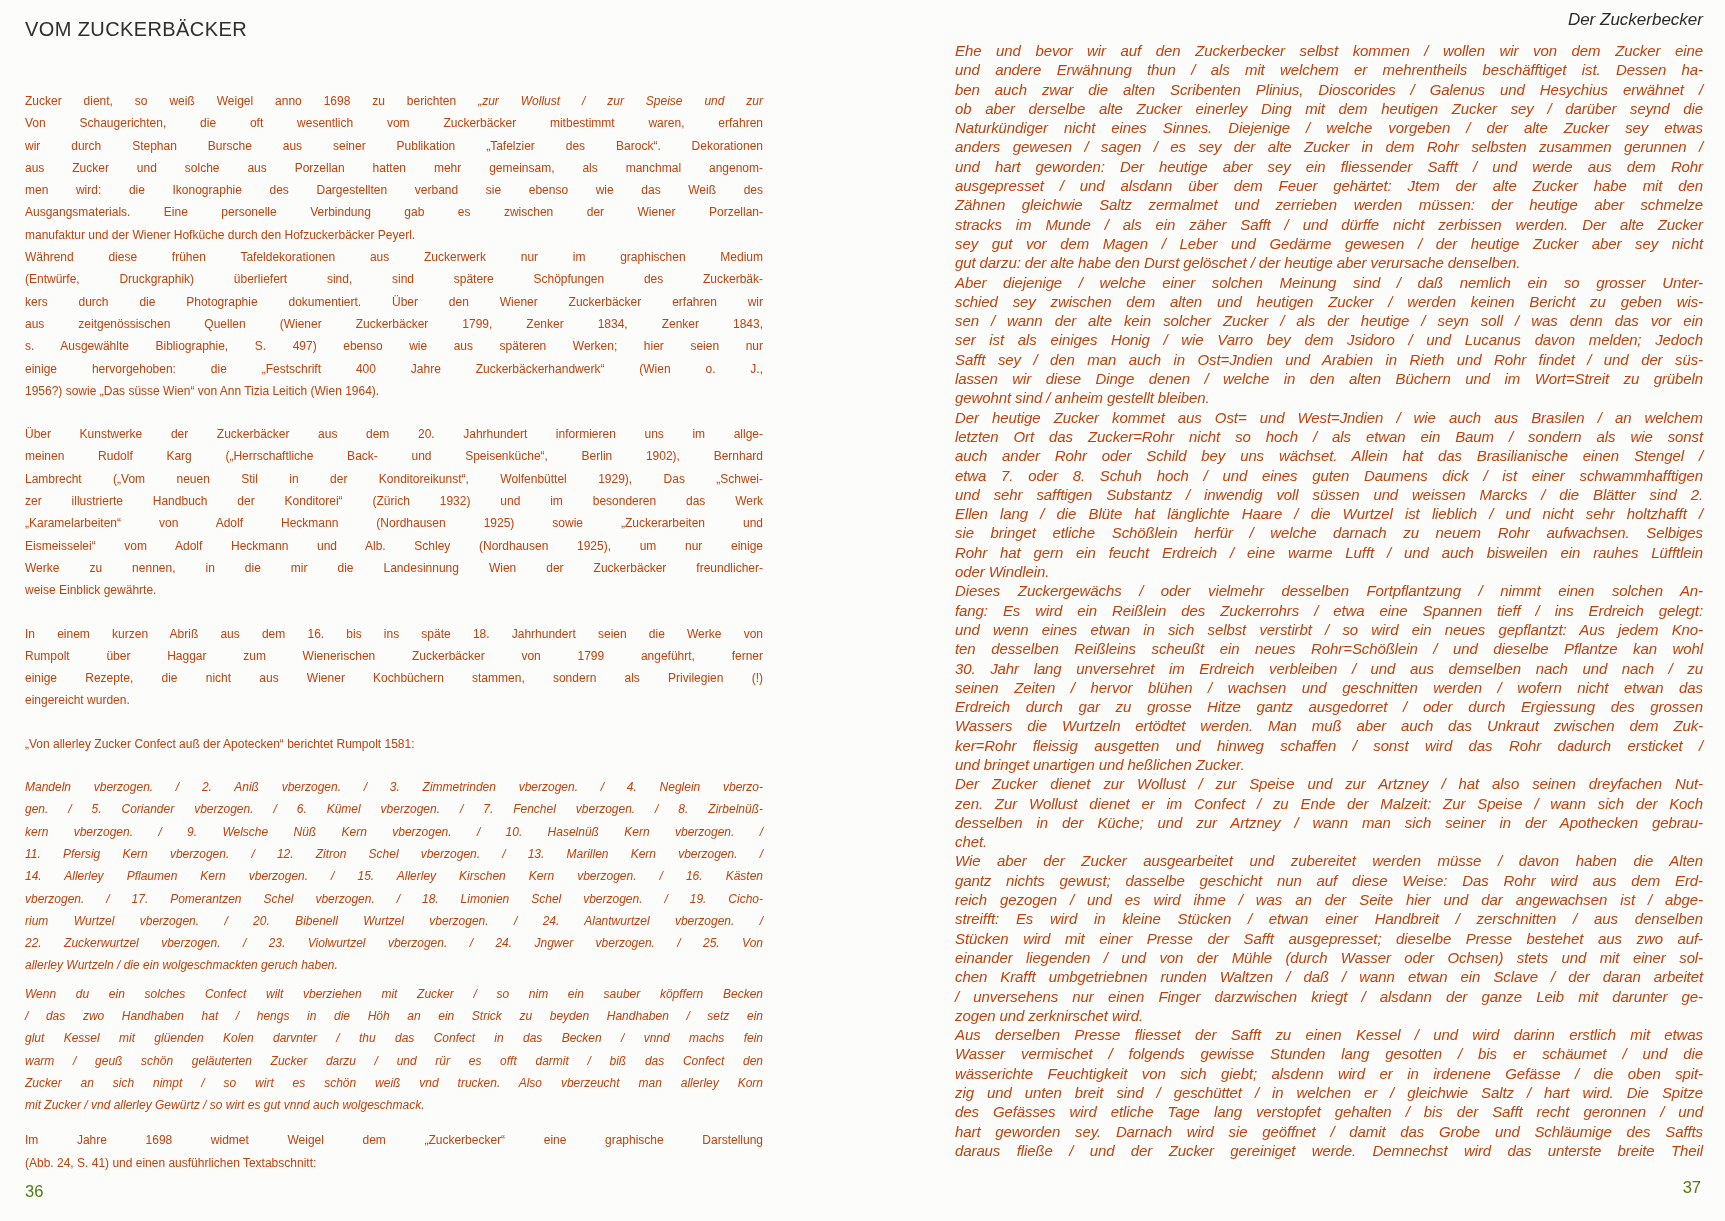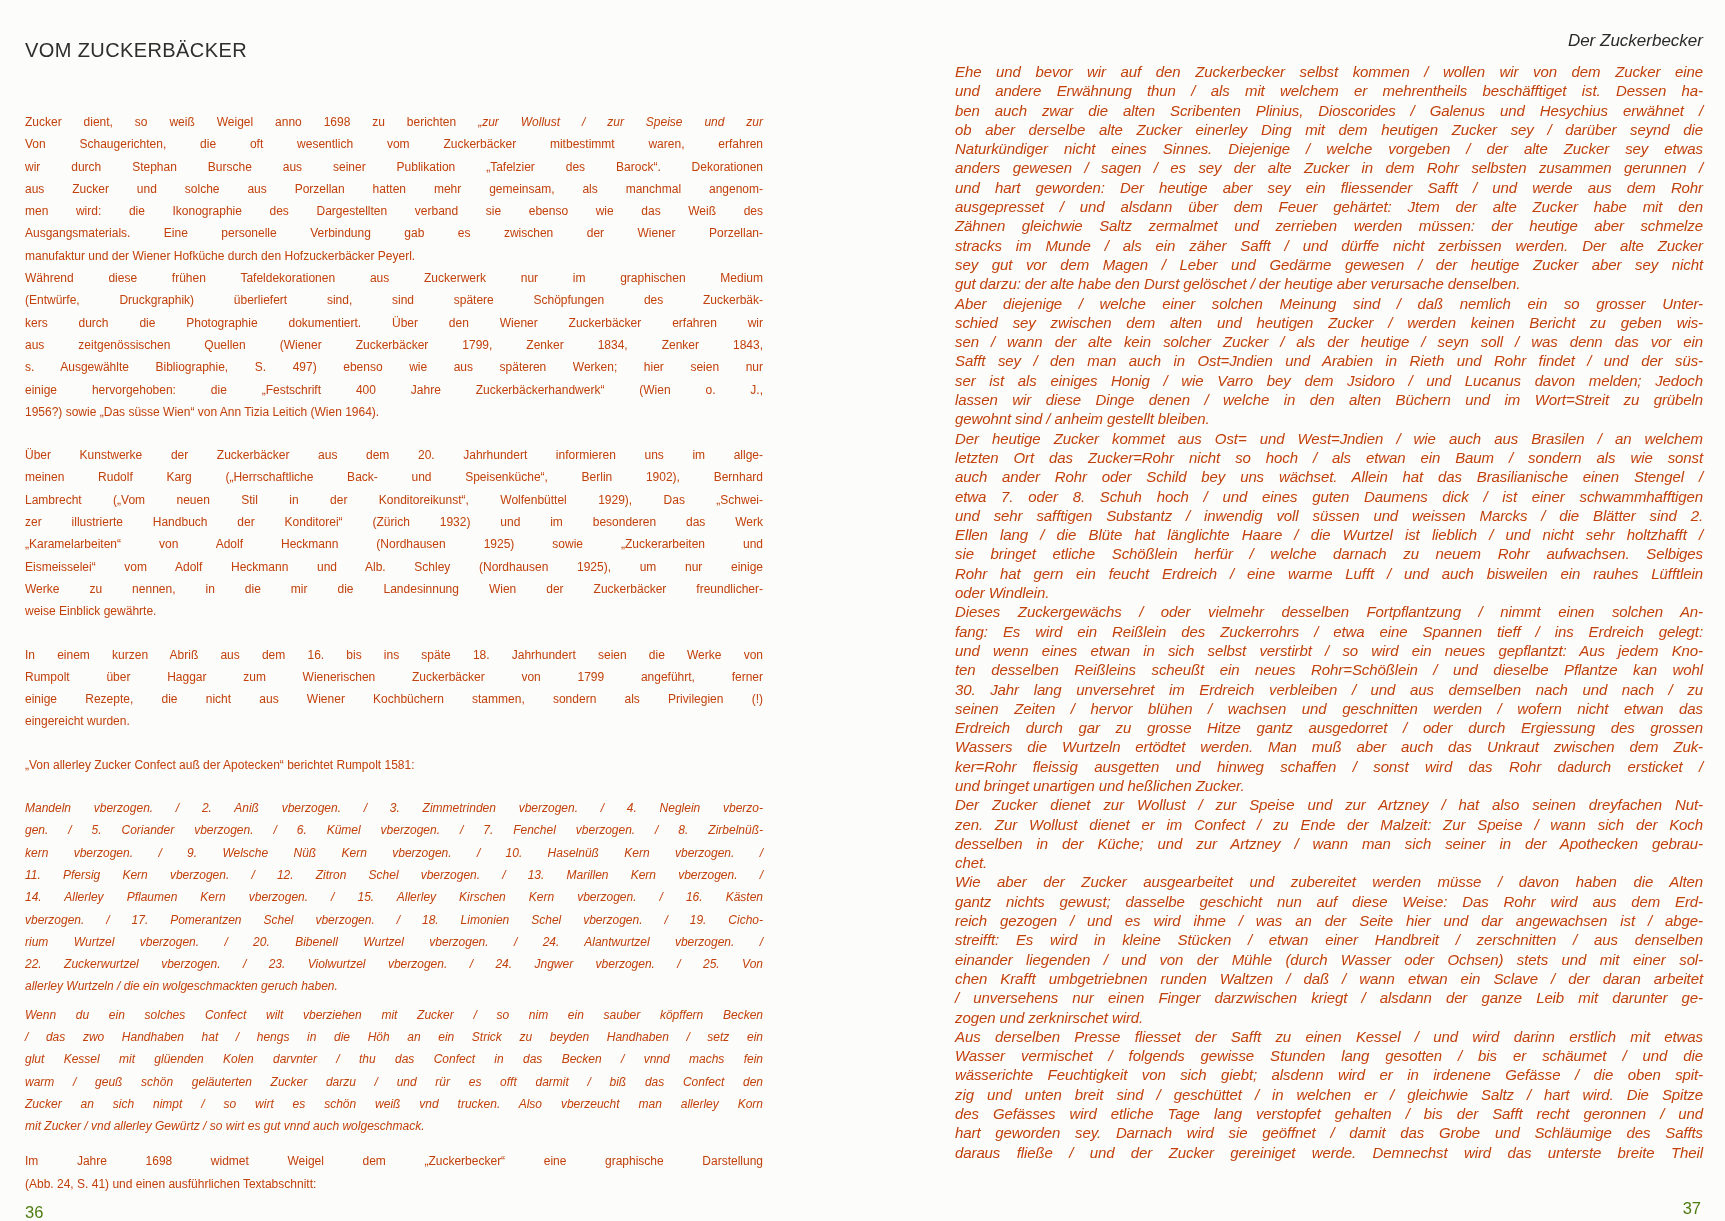--- a/index.html
+++ b/index.html
@@ -11,21 +11,21 @@
     overflow: hidden;
     font-family: "Liberation Sans", sans-serif;
     color: #232323;
   }
   .spread {
     position: relative;
     width: 1725px;
     height: 1221px;
     background: #fcfcfa;
   }
-  .page { position: absolute; margin-top: 21px; }
+  .page { position: absolute; }
   .page.left  { left: 25px;  top: 18px; width: 738px; }
   .page.right { left: 955px; top: 10px; width: 748px; }
 
   .title {
     margin: 0;
     font-size: 20px;
     font-weight: 400;
     letter-spacing: 0.4px;
     color: #2e2e2e;
     white-space: nowrap;
@@ -168,22 +168,22 @@
             <div class="line">ausgepresset / und alsdann über dem Feuer gehärtet: Jtem der alte Zucker habe mit den</div>
             <div class="line">Zähnen gleichwie Saltz zermalmet und zerrieben werden müssen: der heutige aber schmelze</div>
             <div class="line">stracks im Munde / als ein zäher Safft / und dürffe nicht zerbissen werden. Der alte Zucker</div>
             <div class="line">sey gut vor dem Magen / Leber und Gedärme gewesen / der heutige Zucker aber sey nicht</div>
             <div class="line last">gut darzu: der alte habe den Durst gelöschet / der heutige aber verursache denselben.</div>
           </div>
           <div class="para it">
             <div class="line">Aber diejenige / welche einer solchen Meinung sind / daß nemlich ein so grosser Unter-</div>
             <div class="line">schied sey zwischen dem alten und heutigen Zucker / werden keinen Bericht zu geben wis-</div>
             <div class="line">sen / wann der alte kein solcher Zucker / als der heutige / seyn soll / was denn das vor ein</div>
+            <div class="line">ser ist als einiges Honig / wie Varro bey dem Jsidoro / und Lucanus davon melden; Jedoch</div>
             <div class="line">Safft sey / den man auch in Ost=Jndien und Arabien in Rieth und Rohr findet / und der süs-</div>
-            <div class="line">ser ist als einiges Honig / wie Varro bey dem Jsidoro / und Lucanus davon melden; Jedoch</div>
             <div class="line">lassen wir diese Dinge denen / welche in den alten Büchern und im Wort=Streit zu grübeln</div>
             <div class="line last">gewohnt sind / anheim gestellt bleiben.</div>
           </div>
           <div class="para it">
             <div class="line">Der heutige Zucker kommet aus Ost= und West=Jndien / wie auch aus Brasilen / an welchem</div>
             <div class="line">letzten Ort das Zucker=Rohr nicht so hoch / als etwan ein Baum / sondern als wie sonst</div>
             <div class="line">auch ander Rohr oder Schild bey uns wächset. Allein hat das Brasilianische einen Stengel /</div>
             <div class="line">etwa 7. oder 8. Schuh hoch / und eines guten Daumens dick / ist einer schwammhafftigen</div>
             <div class="line">und sehr safftigen Substantz / inwendig voll süssen und weissen Marcks / die Blätter sind 2.</div>
             <div class="line">Ellen lang / die Blüte hat länglichte Haare / die Wurtzel ist lieblich / und nicht sehr holtzhafft /</div>
@@ -207,20 +207,21 @@
             <div class="line">Der Zucker dienet zur Wollust / zur Speise und zur Artzney / hat also seinen dreyfachen Nut-</div>
             <div class="line">zen. Zur Wollust dienet er im Confect / zu Ende der Malzeit: Zur Speise / wann sich der Koch</div>
             <div class="line">desselben in der Küche; und zur Artzney / wann man sich seiner in der Apothecken gebrau-</div>
             <div class="line last">chet.</div>
           </div>
           <div class="para it">
             <div class="line">Wie aber der Zucker ausgearbeitet und zubereitet werden müsse / davon haben die Alten</div>
             <div class="line">gantz nichts gewust; dasselbe geschicht nun auf diese Weise: Das Rohr wird aus dem Erd-</div>
             <div class="line">reich gezogen / und es wird ihme / was an der Seite hier und dar angewachsen ist / abge-</div>
             <div class="line">streifft: Es wird in kleine Stücken / etwan einer Handbreit / zerschnitten / aus denselben</div>
+            <div class="line">Stücken wird mit einer Presse der Safft ausgepresset; dieselbe Presse bestehet aus zwo auf-</div>
             <div class="line">einander liegenden / und von der Mühle (durch Wasser oder Ochsen) stets und mit einer sol-</div>
             <div class="line">chen Krafft umbgetriebnen runden Waltzen / daß / wann etwan ein Sclave / der daran arbeitet</div>
             <div class="line">/ unversehens nur einen Finger darzwischen kriegt / alsdann der ganze Leib mit darunter ge-</div>
             <div class="line last">zogen und zerknirschet wird.</div>
           </div>
           <div class="para it">
             <div class="line">Aus derselben Presse fliesset der Safft zu einen Kessel / und wird darinn erstlich mit etwas</div>
             <div class="line">Wasser vermischet / folgends gewisse Stunden lang gesotten / bis er schäumet / und die</div>
             <div class="line">wässerichte Feuchtigkeit von sich giebt; alsdenn wird er in irdenene Gefässe / die oben spit-</div>
             <div class="line">zig und unten breit sind / geschüttet / in welchen er / gleichwie Saltz / hart wird. Die Spitze</div>

